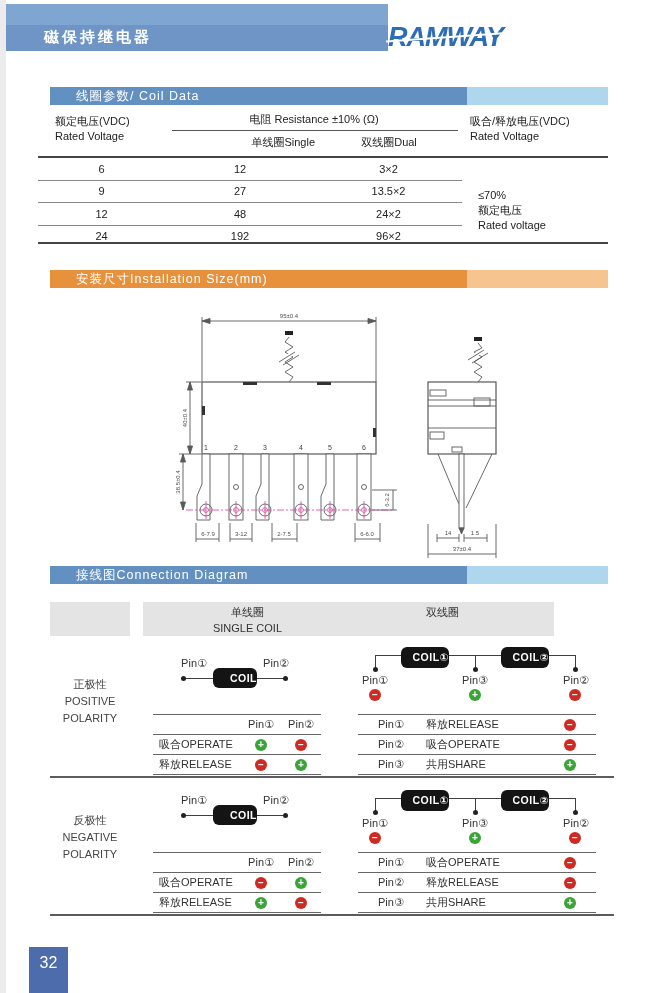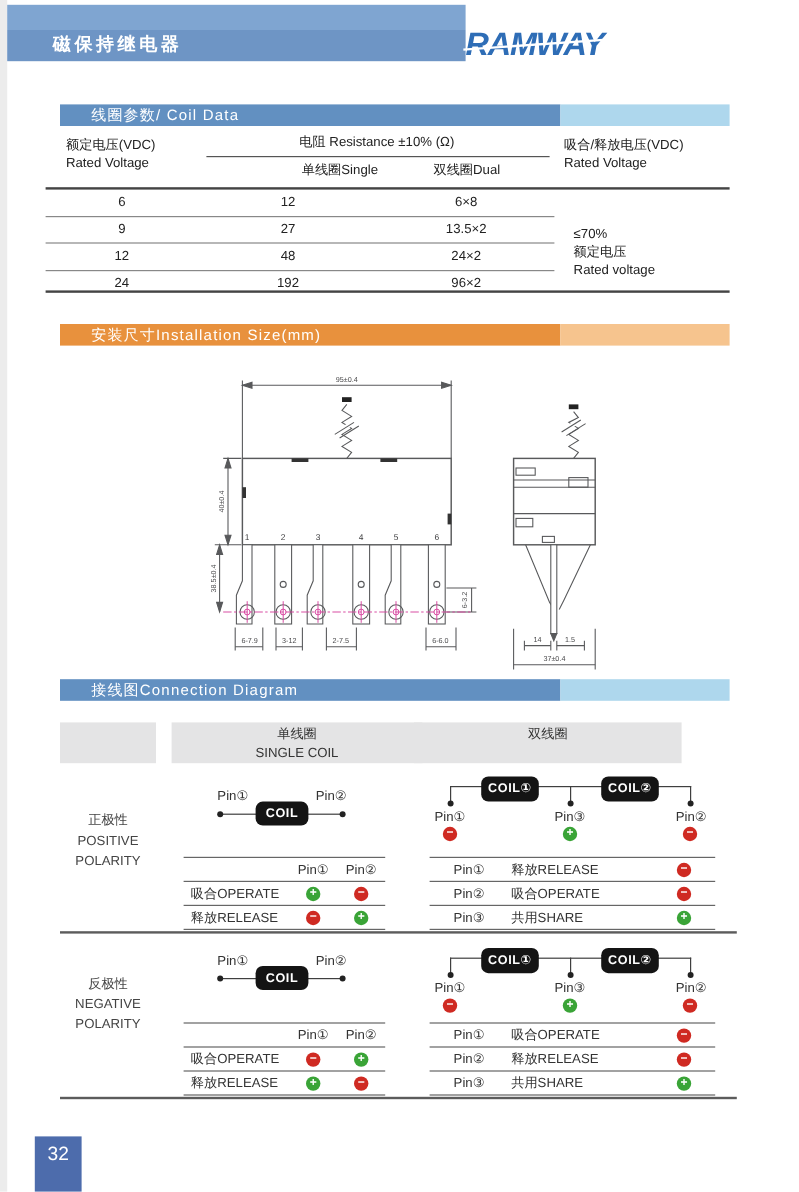--- a/index.html
+++ b/index.html
@@ -34,21 +34,21 @@
 .coil-row:last-child{border-bottom:none;}
 .c-volt{width:127px;text-align:center;}
 .c-single{width:150px;text-align:center;}
 .c-dual{width:147px;text-align:center;}
 .conn-head{background:var(--cell-gray);text-align:center;font-size:11px;line-height:16px;padding-top:2px;color:#333;box-sizing:border-box;}
 .polarity{width:80px;text-align:center;font-size:11px;line-height:17px;color:#444;}
 .dd-line{background:#3f3f3f;}
 .dd-v{width:1px;background:#3f3f3f;}
 .dot{width:5px;height:5px;border-radius:50%;background:#222;}
 .coil-box{background:#141414;color:#fff;border-radius:6px;font-weight:bold;font-size:10.5px;
-  text-align:center;letter-spacing:0.5px;}
+  text-align:right;letter-spacing:0.5px;}
 .pin-label{font-size:11px;text-align:center;color:#333;}
 .sign{display:inline-block;width:12px;height:12px;border-radius:50%;color:#fff;font-size:10px;
   line-height:12px;text-align:center;font-weight:bold;}
 .sign.pos{background:var(--green);}
 .sign.neg{background:var(--red);}
 .mini-table{font-size:11px;border-top:1px solid #666;color:#333;}
 .mt-row{display:flex;align-items:center;height:19px;border-bottom:1px solid #666;}
 .mt-label{flex:1;padding-left:6px;}
 .mt-pin{width:62px;padding-left:20px;box-sizing:border-box;}
 .mt-c{width:40px;text-align:center;}
@@ -85,21 +85,21 @@
   <div class="abs t-head" style="left:470px;top:114px">
     <div>吸合/释放电压(VDC)</div>
     <div>Rated Voltage</div>
   </div>
   <div class="hline" style="left:38px;top:156px;width:570px;height:2px;background:#444"></div>
 
   <div class="coil-rows">
     <div class="coil-row t-val">
       <span class="c-volt">6</span>
       <span class="c-single">12</span>
-      <span class="c-dual">6×8</span>
+      <span class="c-dual">3×2</span>
     </div>
     <div class="coil-row t-val">
       <span class="c-volt">9</span>
       <span class="c-single">27</span>
       <span class="c-dual">13.5×2</span>
     </div>
     <div class="coil-row t-val">
       <span class="c-volt">12</span>
       <span class="c-single">48</span>
       <span class="c-dual">24×2</span>
@@ -256,21 +256,21 @@
   <div class="section-bar blue" style="top:566px">
     <div class="bar-dark">接线图Connection Diagram</div>
     <div class="bar-light"></div>
   </div>
 
   <div class="abs" style="left:50px;top:602px;width:80px;height:34px;background:var(--cell-gray)"></div>
   <div class="abs conn-head" style="left:143px;top:602px;width:209px;height:34px">
     <div>单线圈</div>
     <div>SINGLE COIL</div>
   </div>
-  <div class="abs conn-head" style="left:345px;top:602px;width:223px;height:34px">
+  <div class="abs conn-head" style="left:331px;top:602px;width:223px;height:34px">
     <div>双线圈</div>
   </div>
 
   <div class="polarity abs" style="left:50px;top:676px">
     <div>正极性</div>
     <div>POSITIVE</div>
     <div>POLARITY</div>
   </div>
 
   <div class="abs" style="left:150px;top:655px;width:170px;height:45px">

